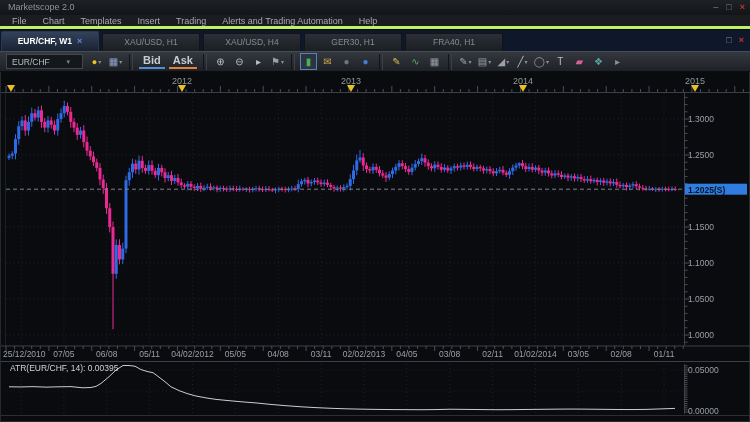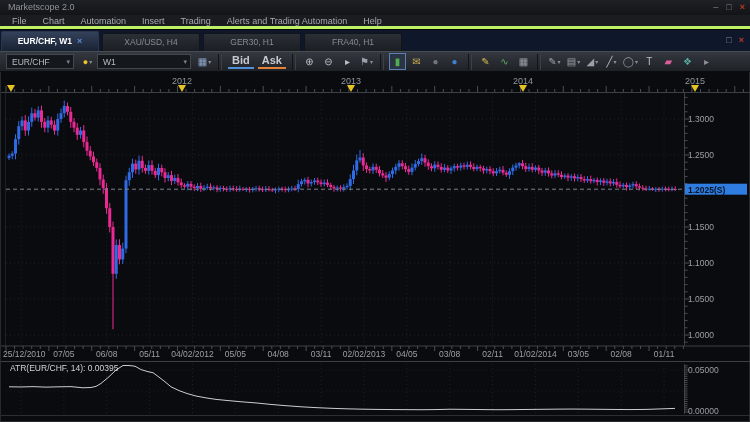--- a/index.html
+++ b/index.html
@@ -26,21 +26,21 @@
   .tab.active{height:19px;line-height:19px;background:linear-gradient(#33415a,#182233);color:#ffffff;font-weight:bold;border-color:#2a3650;}
   .tab-close{color:#5d8cd6;font-weight:bold;margin-left:5px;font-size:9px;}
   .tab-controls{position:absolute;right:6px;top:5px;display:flex;gap:7px;}
   .tab-ctl{font-size:9px;color:#8a8f96;}
   .tab-ctl.close{color:#c0392b;font-weight:bold;}
 
   
   .toolbar{position:absolute;top:51px;left:0;right:0;height:21px;background:linear-gradient(#34383f,#1e2126);
     border-top:1px solid #474b52;border-bottom:1px solid #0b0d10;display:flex;align-items:center;padding-left:6px;box-sizing:border-box;}
   .combo{height:13px;background:#14171b;border:1px solid #43474e;color:#b9bec5;font-size:8.5px;display:flex;
-    align-items:center;justify-content:space-between;padding:0 3px 0 5px;margin-right:4px;}
+    align-items:center;justify-content:space-between;padding:0 12px 0 5px;margin-right:4px;}
   .combo .chev{color:#7f848b;font-size:7px;margin-left:5px;}
   .tbtn{height:17px;min-width:17px;display:flex;align-items:center;justify-content:center;margin:0 1px;font-size:10px;color:#b7bcc3;position:relative;}
   .tbtn.active-tool{border:1px solid #5a81b5;background:#2a3443;box-sizing:border-box;}
   .tbtn .dd{font-size:6px;color:#8a8f96;margin-left:1px;}
   .txtbtn{height:15px;line-height:13px;padding:0 4px;margin:0 2px;font-size:11px;font-weight:bold;color:#c6cbd1;border-bottom:2px solid transparent;box-sizing:border-box;}
   .tsep{width:2px;height:16px;margin:0 4px;border-left:1px solid #121418;border-right:1px solid #3c4046;}
 
   
   .chart-client{position:absolute;top:72px;left:0;right:0;bottom:0;background:#0a0b0e;
     border-left:1px solid #26292e;border-right:1px solid #26292e;border-bottom:1px solid #26292e;box-sizing:border-box;}
@@ -56,50 +56,47 @@
     <div class="win-controls">
       <span class="win-btn">–</span>
       <span class="win-btn">□</span>
       <span class="win-btn close">×</span>
     </div>
   </div>
 
   <div class="menubar" id="menubar">
       <div class="menu-item">File</div>
       <div class="menu-item">Chart</div>
-      <div class="menu-item">Automation</div>
+      <div class="menu-item">Templates</div>
       <div class="menu-item">Insert</div>
       <div class="menu-item">Trading</div>
       <div class="menu-item">Alerts and Trading Automation</div>
       <div class="menu-item">Help</div>
     </div>
 
   <div class="tabbar" id="tabbar">
     <div class="tab active"><span>EUR/CHF, W1</span><span class="tab-close">×</span></div>
+      <div class="tab"><span>XAU/USD, H1</span></div>
       <div class="tab"><span>XAU/USD, H4</span></div>
       <div class="tab"><span>GER30, H1</span></div>
       <div class="tab"><span>FRA40, H1</span></div>
       <div class="tab-controls">
       <span class="tab-ctl">□</span>
       <span class="tab-ctl close">×</span>
     </div>
   </div>
 
   <div class="toolbar" id="toolbar">
       <div class="combo" style="width: 58px;">
         <span>EUR/CHF</span>
         <span class="chev">▾</span>
       </div>
       <div class="tbtn">
         <span style="color: rgb(240, 196, 40); font-size: 9px;">●</span>
         <span class="dd">▾</span>
-      </div>
-      <div class="combo" style="width: 84px;">
-        <span>W1</span>
-        <span class="chev">▾</span>
       </div>
       <div class="tbtn">
         <span style="color: rgb(143, 166, 200);">▦</span>
         <span class="dd">▾</span>
       </div>
       <div class="tsep"></div>
       <div class="txtbtn" style="border-bottom-color: rgb(79, 143, 214);">Bid</div>
       <div class="txtbtn" style="border-bottom-color: rgb(224, 130, 60);">Ask</div>
       <div class="tsep"></div>
       <div class="tbtn">

